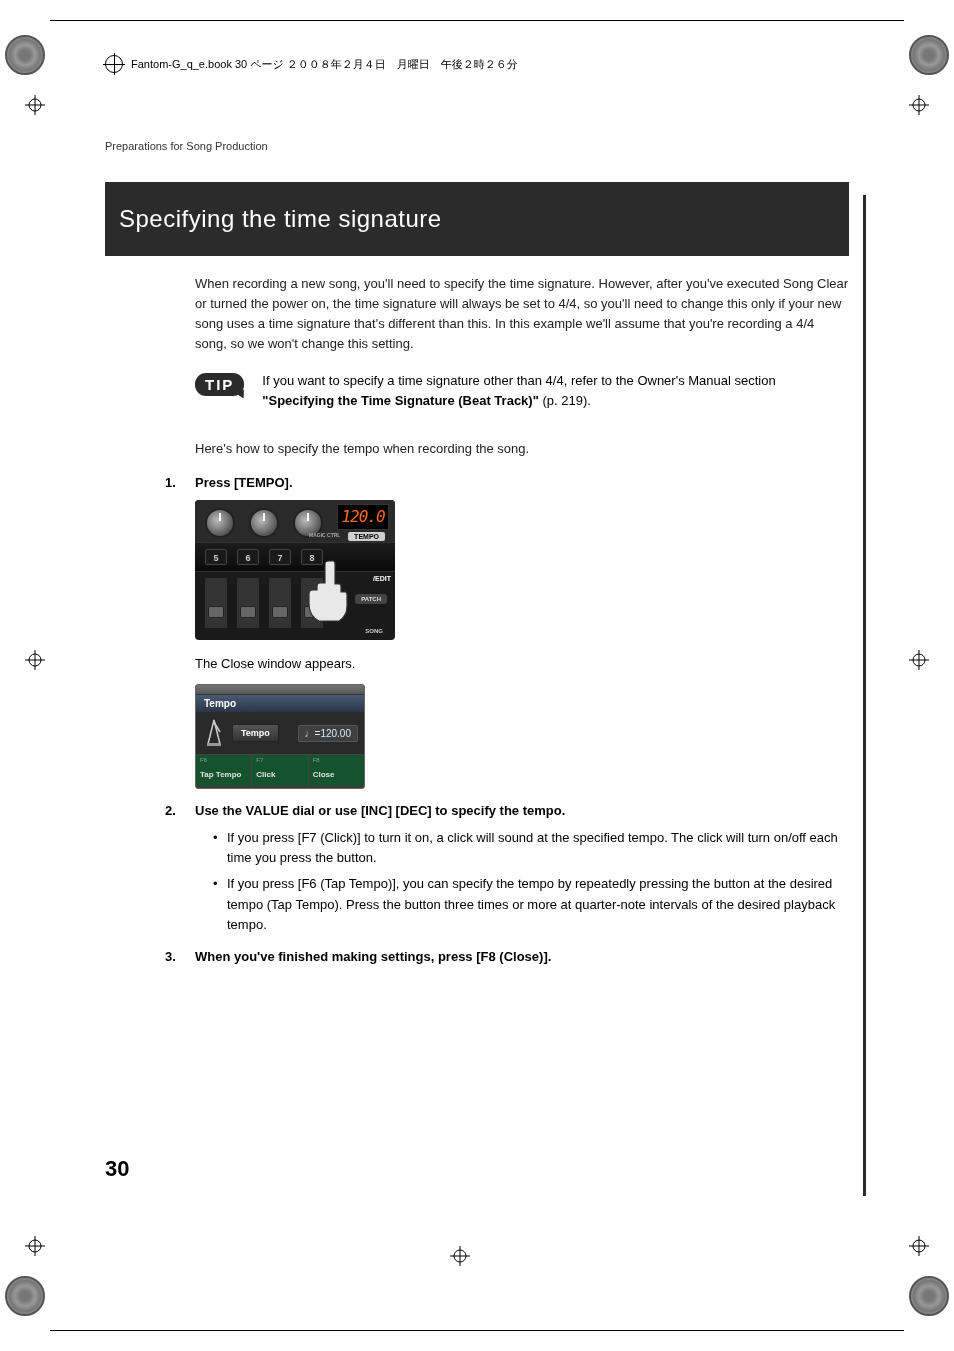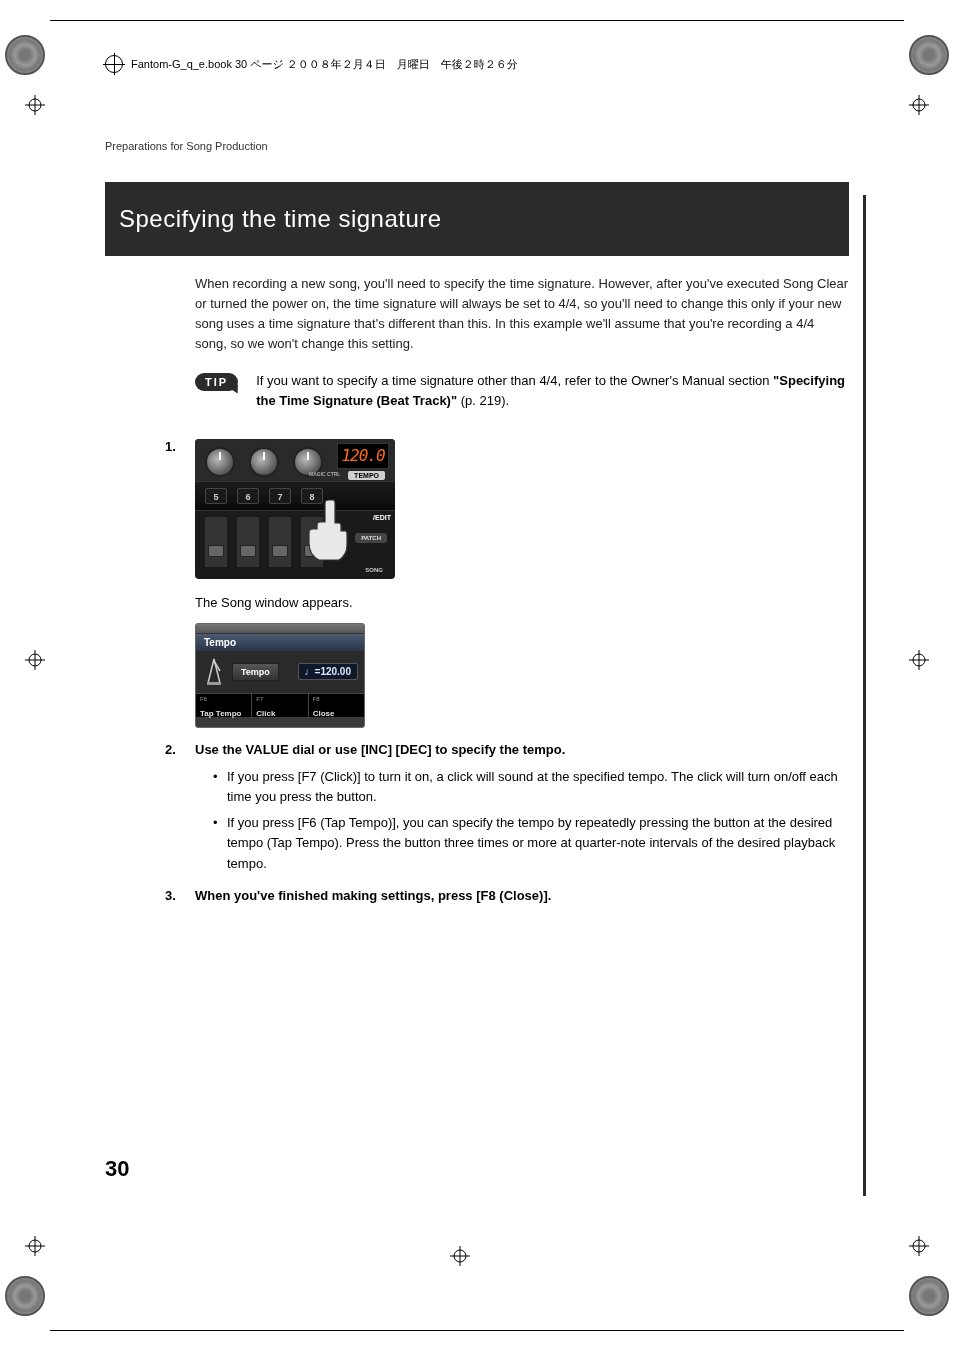--- a/index.html
+++ b/index.html
@@ -113,21 +113,21 @@
     .tip-row {
       display: flex;
       align-items: flex-start;
       margin-left: 90px;
       gap: 18px;
       margin-bottom: 28px;
     }
     .tip-badge {
       background: #2b2b2b;
       color: #fff;
-      font-size: 11px;
+      font-size: 15px;
       font-weight: bold;
       letter-spacing: 2px;
       padding: 3px 10px;
       border-radius: 11px;
       position: relative;
       flex-shrink: 0;
       margin-top: 2px;
     }
     .tip-badge::after {
       content: '';
@@ -364,32 +364,32 @@
       background: linear-gradient(#555, #333);
       color: #fff;
       font-size: 9px;
       font-weight: bold;
       padding: 3px 8px;
       border: 1px solid #222;
       border-radius: 2px;
     }
     .tempo-field-value {
       margin-left: auto;
-      background: #0f172a;
+      background: #404040;
       color: #d8e8f8;
       font-size: 10px;
-      font-weight: bold;
+      font-weight: normal;
       padding: 2px 6px;
       border: 1px solid #555;
       border-radius: 2px;
     }
     .tempo-window-footer {
       display: flex;
-      background: #000000;
-      height: 24px;
+      background: #14532d;
+      height: 32px;
       border-top: 1px solid #444;
     }
     .fkey {
       flex: 1;
       border-right: 1px solid #444;
       padding: 2px 4px;
       color: #ccc;
     }
     .fkey:last-child { border-right: none; }
     .fkey .fnum {
@@ -444,25 +444,27 @@
     <p class="body-text">When recording a new song, you'll need to specify the time signature. However, after you've executed Song Clear or turned the power on, the time signature will always be set to 4/4, so you'll need to change this only if your new song uses a time signature that's different than this. In this example we'll assume that you're recording a 4/4 song, so we won't change this setting.</p>
 
     <div class="tip-row">
       <span class="tip-badge">TIP</span>
       <p class="tip-text">
         <span>If you want to specify a time signature other than 4/4, refer to the Owner's Manual section </span><b>"Specifying the Time Signature (Beat Track)"</b><span> (p. 219).</span>
       </p>
     </div>
 
 
+    <p class="body-text">Here's how to specify the tempo when recording the song.</p>
 
     <ol class="step-list">
 
       <li class="step">
         <span class="step-number">1.</span>
+        <div class="step-title">Press [TEMPO].</div>
 
         <div class="figure">
           <div class="figure-panel">
             <div class="knob-row">
               <span class="knob"></span>
               <span class="knob"></span>
               <span class="knob"></span>
             </div>
             <div class="tempo-display">120.0</div>
             <div class="tempo-label">TEMPO</div>
@@ -481,21 +483,21 @@
             </div>
             <div class="panel-edit">/EDIT</div>
             <div class="panel-patch">PATCH</div>
             <div class="panel-song">SONG</div>
             <svg class="hand-icon" viewBox="0 0 60 70">
               <path d="M30 5 L34 5 Q36 5 36 8 L36 28 L40 28 Q42 28 42 31 L42 36 L46 36 Q48 36 48 39 L48 50 Q48 60 40 65 L20 65 Q10 60 10 48 L10 38 Q10 34 14 34 L18 34 L18 30 Q18 27 21 27 L26 27 L26 8 Q26 5 30 5 Z" fill="#e8e8e8" stroke="#333" stroke-width="1.2"></path>
             </svg>
           </div>
         </div>
 
-        <p class="step-text">The Song window appears.</p>
+        <p class="step-text">The Close window appears.</p>
 
         <div class="figure">
           <div class="tempo-window">
             <div class="tempo-window-titlebar"></div>
             <div class="tempo-window-header">Tempo</div>
             <div class="tempo-window-body">
               <svg class="metronome-icon" viewBox="0 0 24 30">
                 <path d="M12 2 L18 26 L6 26 Z" fill="none" stroke="#ccc" stroke-width="1.5"></path>
                 <line x1="12" y1="4" x2="18" y2="14" stroke="#ccc" stroke-width="1.5"></line>
                 <rect x="5" y="25" width="14" height="3" fill="#999"></rect>

